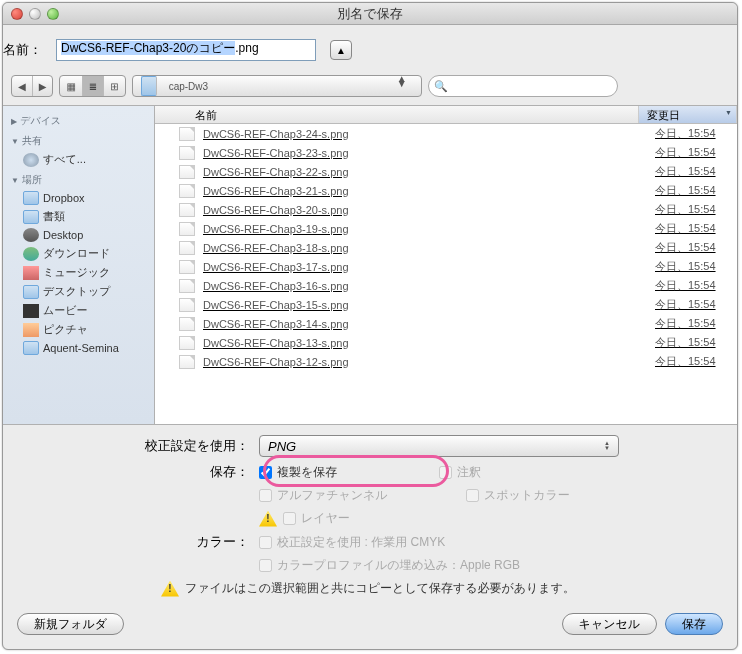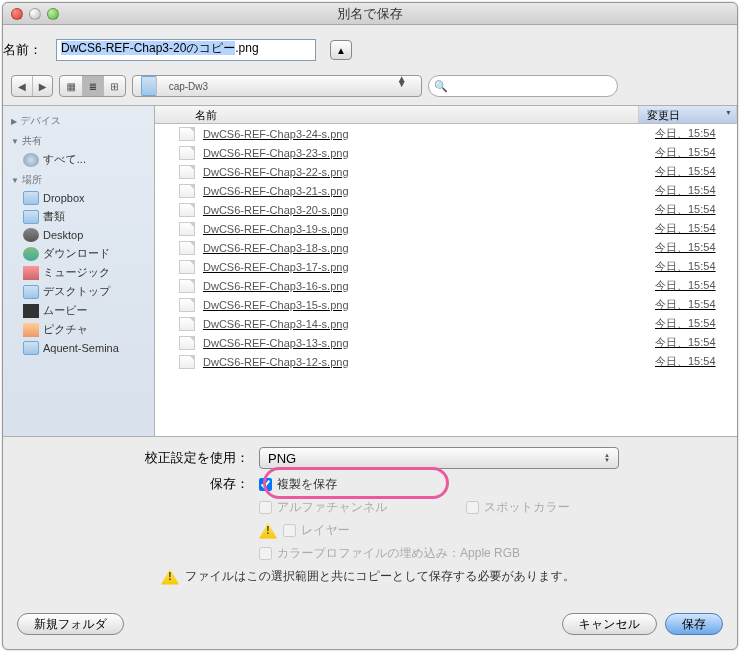--- a/index.html
+++ b/index.html
@@ -54,31 +54,31 @@
 .filerow .ficon { width: 16px; height: 14px; background: linear-gradient(#fff,#eee); border: 1px solid #ccc; margin-right: 8px; position: relative; }
 .filerow .ficon::after { content:""; position:absolute; right:-1px; top:-1px; border:3px solid transparent; border-top-color:#ccc; border-right-color:#ccc; }
 .filerow .fname { flex: 1; }
 .filerow .fdate { width: 82px; text-align: left; }
 ::-webkit-scrollbar { width: 15px; }
 ::-webkit-scrollbar-track { background: #fff; border-left: 1px solid #ddd; }
 ::-webkit-scrollbar-thumb { background: linear-gradient(to right,#c6d9f1,#8ab0e0,#c6d9f1); border-radius: 8px; border: 1px solid #7a9fcf; }
 .options { padding: 10px 16px 4px; font-size: 12px; }
 .opt-row { display: flex; align-items: center; margin-bottom: 6px; }
 .opt-label { width: 240px; text-align: right; padding-right: 10px; font-size: 13px; }
-.format-select { flex: 0 0 360px; height: 22px; background: linear-gradient(#fdfdfd,#e0e0e0); border: 1px solid #888; border-radius: 4px; padding: 0 8px; display: flex; align-items: center; justify-content: space-between; font-size: 13px; }
+.format-select { flex: 0 0 360px; height: 22px; background: linear-gradient(#fdfdfd,#e0e0e0); border: 1px solid #888; border-radius: 4px; padding: 0 8px; display: flex; align-items: center; justify-content: space-between; font-size: 13px; font-style: italic; }
 .chk { display: flex; align-items: center; width: 180px; font-size: 12px; color: #aaa; }
 .chk.enabled { color: #333; }
 .chk input { margin-right: 5px; }
 .highlight { position: absolute; border: 3px solid #eb5a9e; border-radius: 22px; pointer-events: none; }
 .warn-row { display: flex; align-items: center; font-size: 12px; margin: 4px 0 4px 142px; color: #333; }
 .warn-icon { width: 18px; height: 16px; margin-right: 6px; background: linear-gradient(#ffe96b,#f7c500);
   clip-path: polygon(50% 0,100% 100%,0 100%); display:flex;align-items:center;justify-content:center;font-size:10px;font-weight:bold;color:#333; }
 .footer { display: flex; align-items: center; padding: 8px 14px 14px; gap: 8px; }
 .footer .spacer { flex: 1; }
-.push-btn { height: 22px; padding: 0 16px; border: 1px solid #888; border-radius: 11px; background: linear-gradient(#fff,#ddd); font-size: 12px; margin-top: 12px; }
+.push-btn { height: 22px; padding: 0 16px; border: 1px solid #888; border-radius: 11px; background: linear-gradient(#fff,#ddd); font-size: 12px; }
 .push-btn.primary { background: linear-gradient(#cfe6ff,#6ca8ea); border-color: #4d7fb8; }
 .options { position: relative; }
 </style>
 </head>
 <body>
 
 <div class="window">
   <div class="titlebar">
     <div class="traffic">
       <div class="dot red"></div>
@@ -248,20 +248,24 @@
         <span class="updown">▲<br>▼</span>
       </div>
     </div>
     <div class="opt-row" style="position:relative;">
       <div class="opt-label">保存：</div>
       <div style="display:flex;gap:0;">
         <label class="chk enabled">
             <input type="checkbox" checked="" style="">
             <span>複製を保存</span>
           </label>
+        <label class="chk">
+            <input type="checkbox" disabled="" style="">
+            <span>注釈</span>
+          </label>
       </div>
       <div class="highlight" style="left:244px;top:-8px;width:186px;height:32px;"></div>
     </div>
     <div class="opt-row">
         <div class="opt-label"></div>
       <div style="display:flex;gap:27px;">
         <label class="chk">
             <input type="checkbox" disabled="" style="">
             <span>アルファチャンネル</span>
           </label>
@@ -275,20 +279,27 @@
         <div class="opt-label"></div>
       <div style="display:flex;align-items:center;">
         <div class="warn-icon">!</div>
         <label class="chk" style="width:auto;">
             <input type="checkbox" disabled="" style="">
             <span>レイヤー</span>
           </label>
       </div>
     </div>
     <div class="opt-row">
+        <div class="opt-label">カラー：</div>
+      <label class="chk" style="width:auto;">
+          <input type="checkbox" disabled="" style="">
+          <span>校正設定を使用 : 作業用 CMYK</span>
+        </label>
+    </div>
+    <div class="opt-row">
         <div class="opt-label"></div>
       <label class="chk" style="width:auto;">
           <input type="checkbox" disabled="" style="">
           <span>カラープロファイルの埋め込み：Apple RGB</span>
         </label>
     </div>
     <div class="warn-row">
       <div class="warn-icon">!</div>
       <span>ファイルはこの選択範囲と共にコピーとして保存する必要があります。</span>
     </div>

